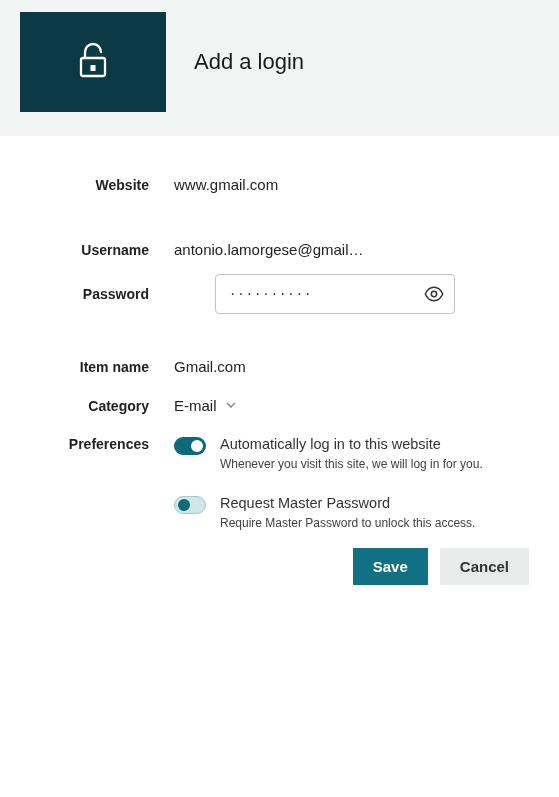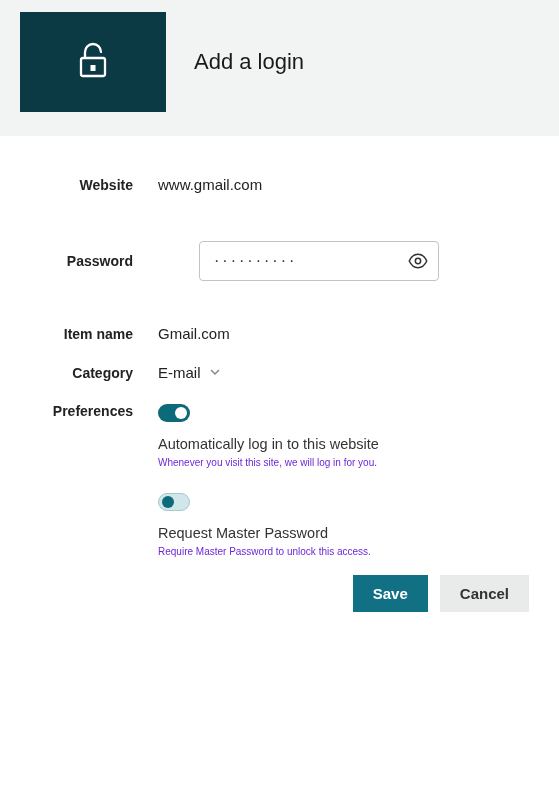--- a/index.html
+++ b/index.html
@@ -24,21 +24,21 @@
     display: flex;
     align-items: center;
     justify-content: center;
   }
   .page-title {
     font-size: 22px;
     font-weight: 500;
     color: #1a1a1a;
   }
   .form {
-    padding: 40px 24px 20px 8px;
+    padding: 40px 24px 20px 24px;
   }
   .row {
     display: flex;
     align-items: center;
     margin-bottom: 30px;
   }
   .row.tight { margin-bottom: 16px; }
   .row.med { margin-bottom: 22px; }
   .row-label {
     width: 150px;
@@ -81,21 +81,20 @@
   .pref-row {
     display: flex;
     align-items: flex-start;
   }
   .pref-content { flex:1; min-width:0; }
   .pref-item {
     display: flex;
     align-items: flex-start;
     gap: 14px;
     margin-bottom: 22px;
-    flex-direction: column;
   }
   .toggle {
     width: 32px;
     height: 18px;
     border-radius: 9px;
     position: relative;
     flex-shrink: 0;
     margin-top: 1px;
   }
   .toggle.on-dark { background: #0c6a7a; }
@@ -106,21 +105,21 @@
     border-radius: 50%;
     background: #fff;
     position: absolute;
     top: 3px;
   }
   .toggle.on-dark .toggle-knob { right: 3px; }
   .toggle.on-light .toggle-knob { left: 3px; background:#0c6a7a; top:2px; }
   .pref-text { flex:1; min-width:0; }
   .pref-title { font-size: 14.5px; color: #333; margin-bottom: 4px; }
   .pref-title .url-part { font-style: italic; color:#0c6a7a; }
-  .pref-desc { font-size: 10px; color: #6d28d9; line-height:1.4; }
+  .pref-desc { font-size: 12px; color: #404040; line-height:1.4; }
   .footer {
     display: flex;
     justify-content: flex-end;
     gap: 12px;
     padding-right: 6px;
     margin-top: 8px;
   }
   .btn {
     padding: 10px 20px;
     border-radius: 0;
@@ -150,20 +149,26 @@
 
 <div class="form">
 
   <div class="row" style="margin-bottom:48px;">
     <div class="row-label">Website</div>
     <div class="row-value">
       <span class="value-text">www.gmail.com</span>
     </div>
   </div>
 
+  <div class="row tight">
+    <div class="row-label">Username</div>
+    <div class="row-value">
+      <span class="value-text">antonio.lamorgese@gmail…</span>
+    </div>
+  </div>
 
   <div class="row" style="margin-bottom:44px;gap:41px;">
     <div class="row-label">Password</div>
     <div class="row-value">
       <div class="password-box">
         <span class="password-dots">··········</span>
         <span class="eye-icon">
           <svg width="20" height="20" viewBox="0 0 24 24" fill="none" stroke="currentColor" stroke-width="1.8">
             <path d="M1.5 12 C4 6.5 8 4 12 4 s8 2.5 10.5 8 C20 17.5 16 20 12 20 S4 17.5 1.5 12 Z"></path>
             <circle cx="12" cy="12" r="3.2"></circle>

